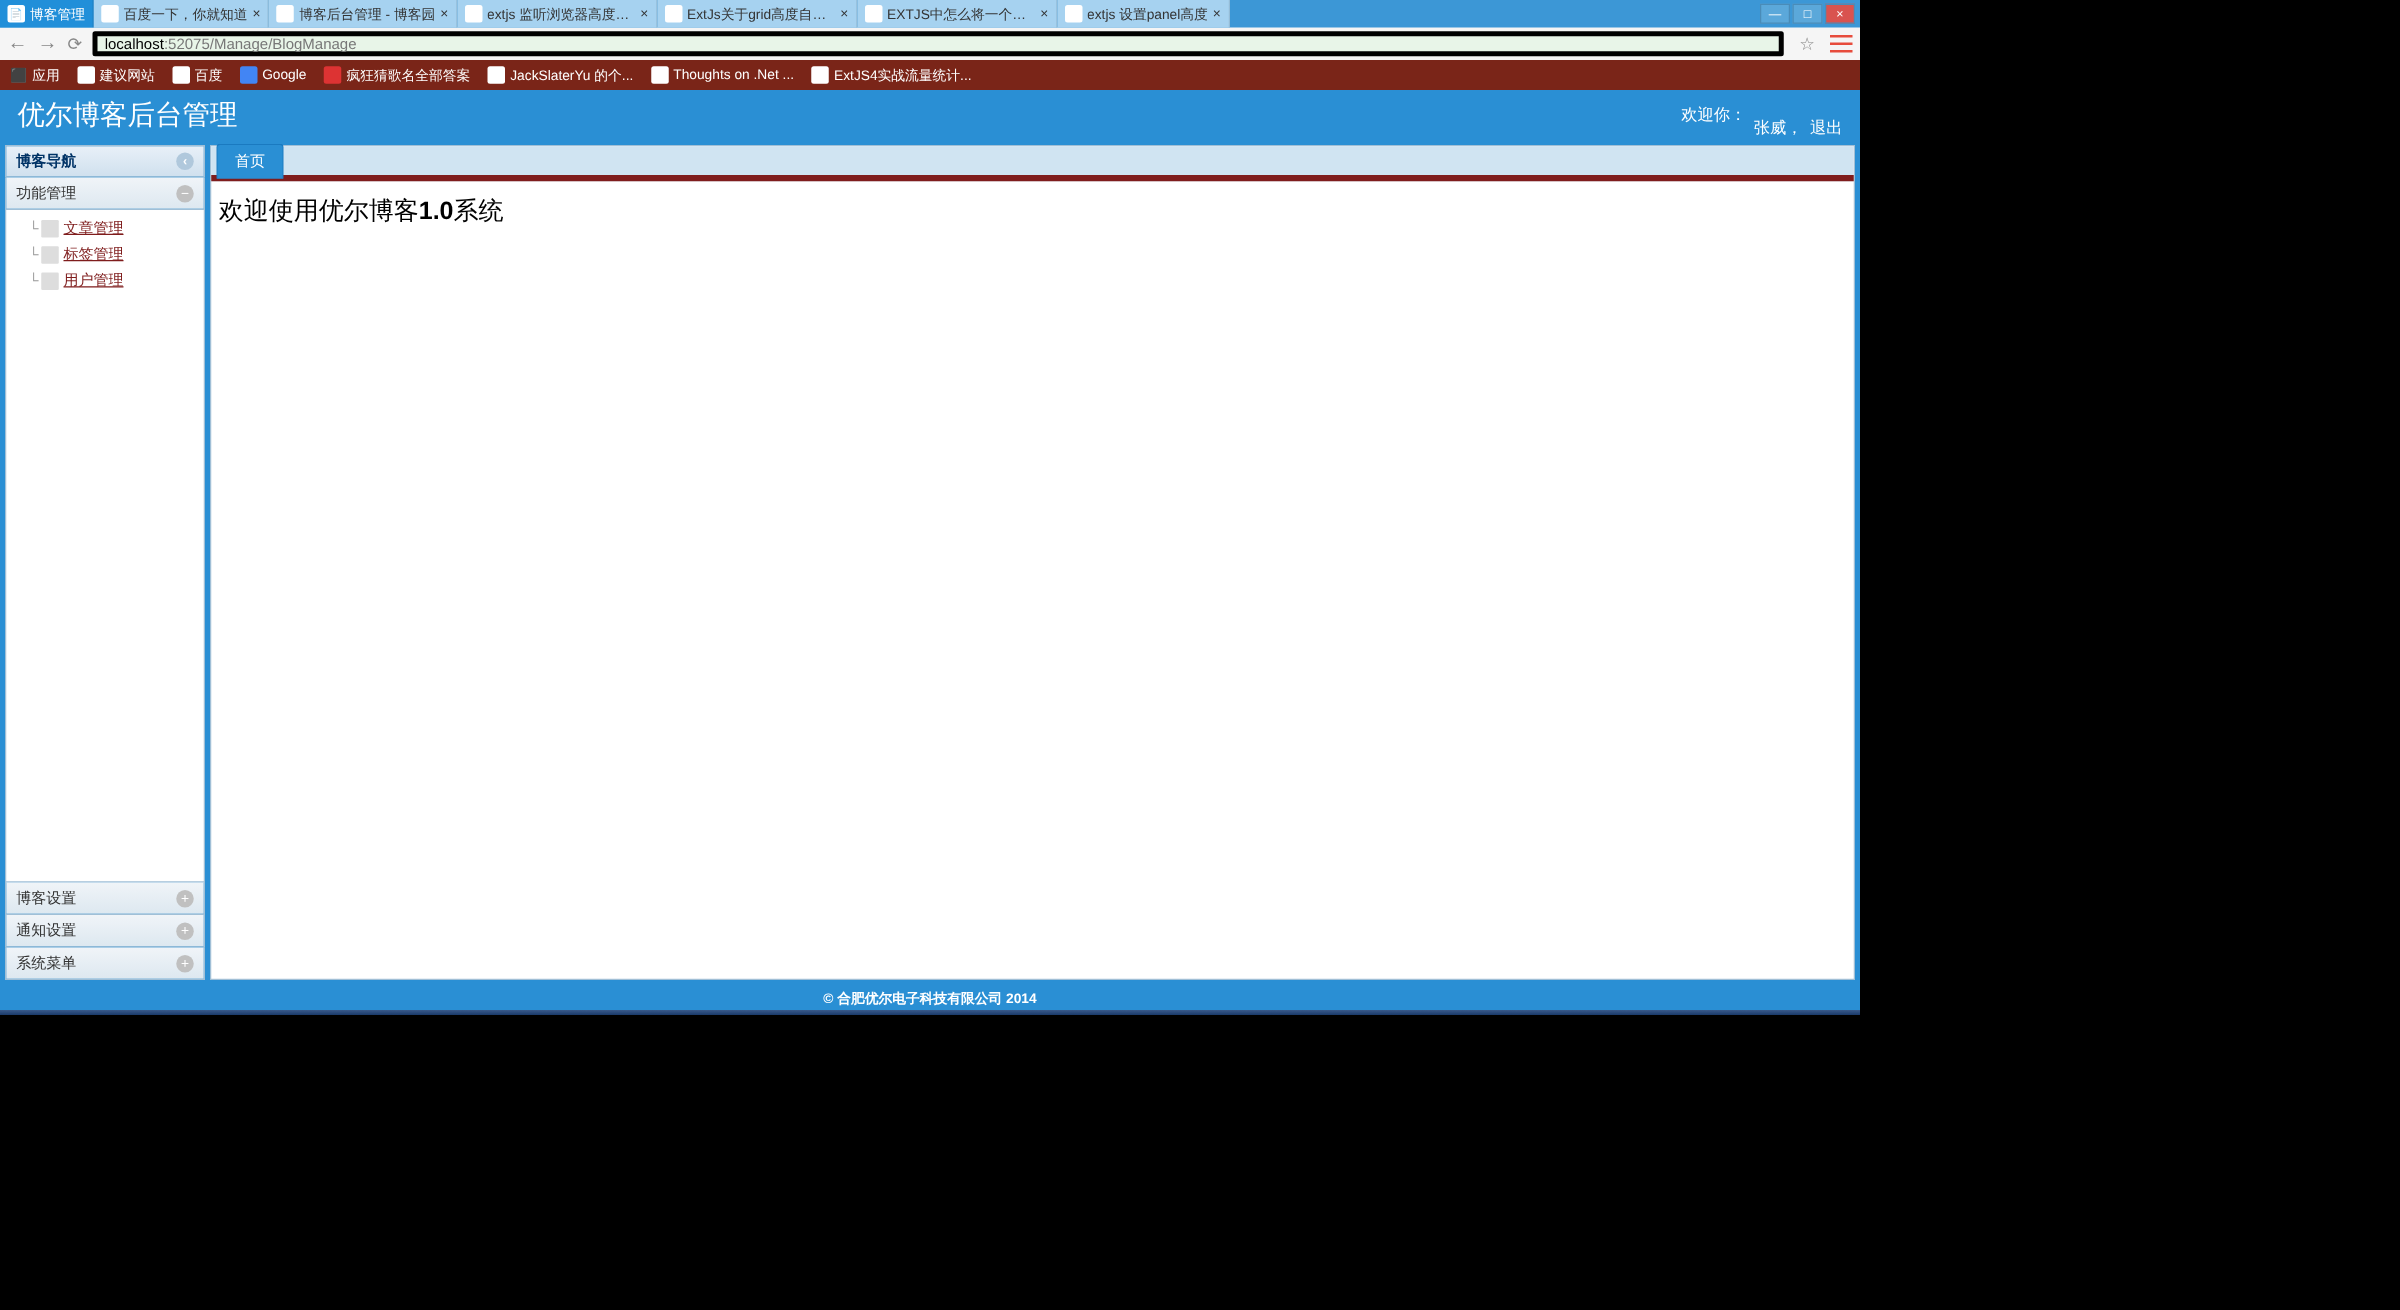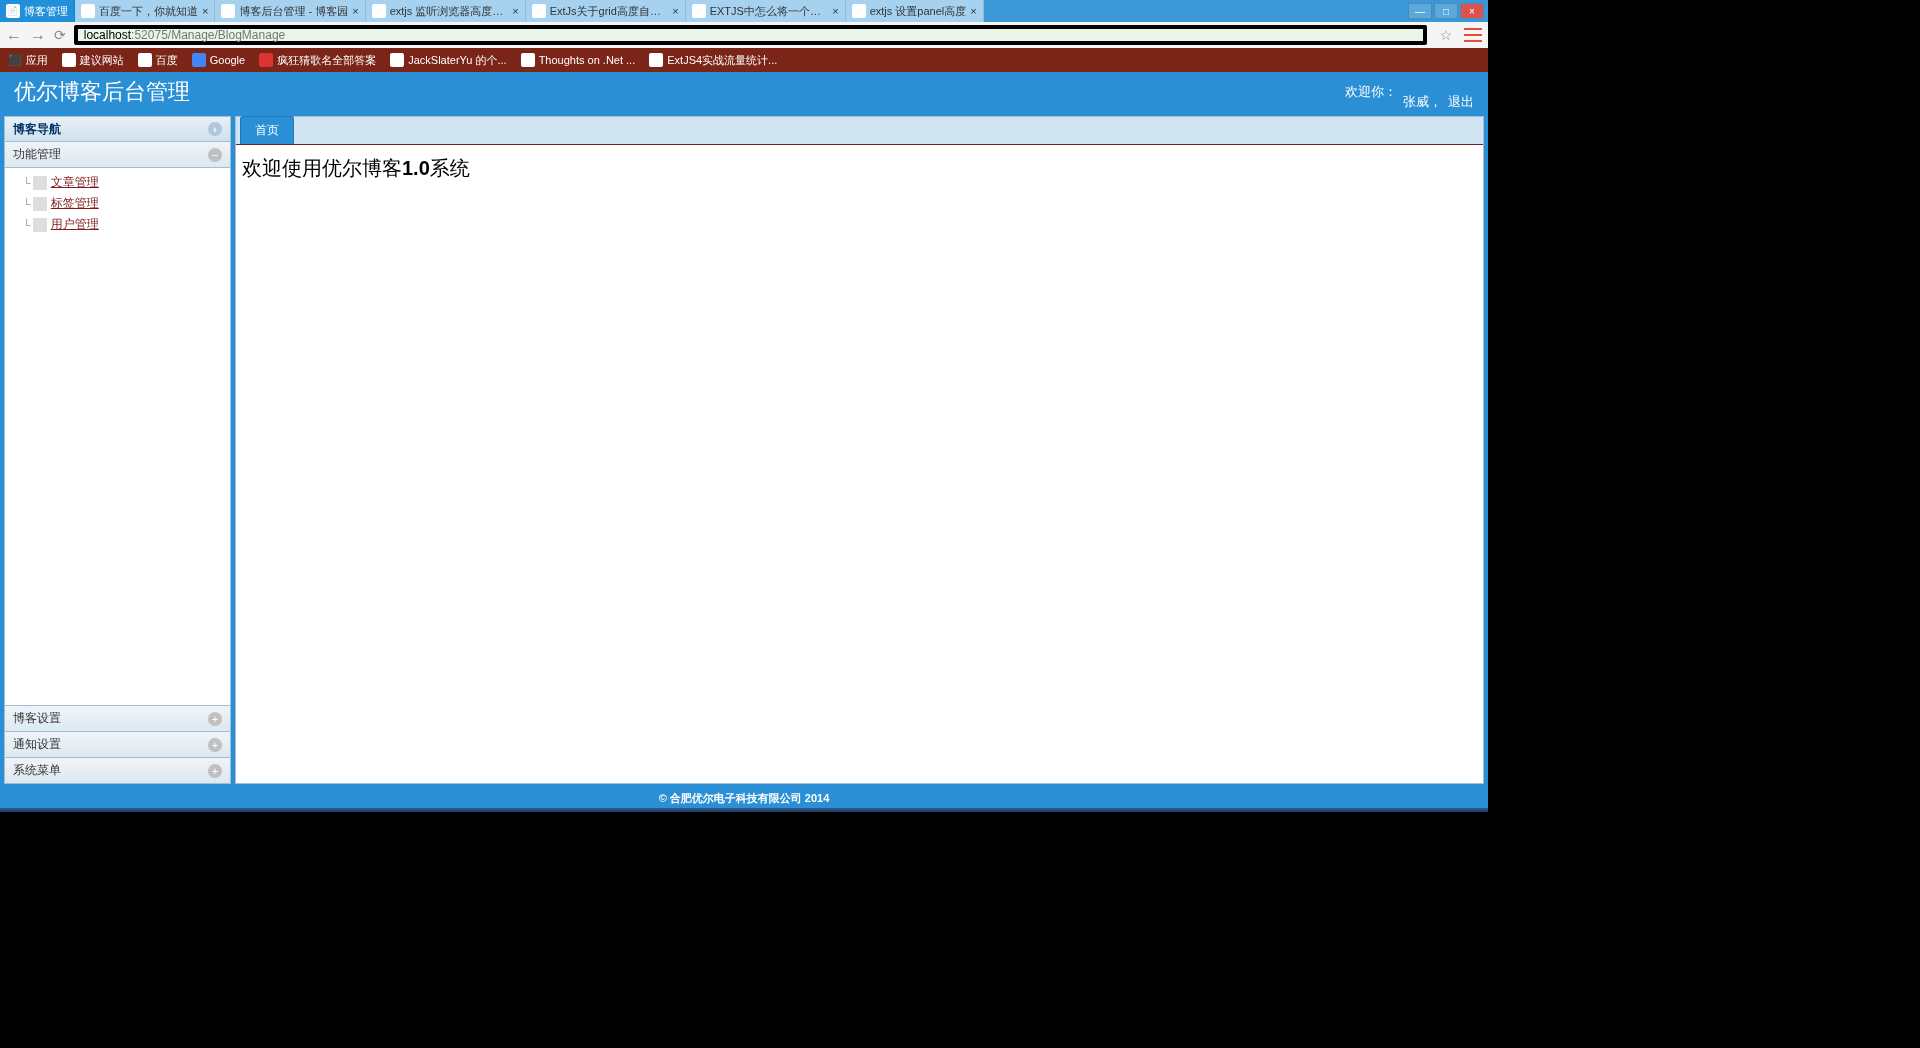--- a/index.html
+++ b/index.html
@@ -40,34 +40,34 @@
     
     .app-header { height: 40px; background: #2a8fd4; display: flex; align-items: center; padding: 0 14px; color: #fff; }
     .app-title { font-size: 22px; font-weight: normal; }
     .app-header-right { margin-left: auto; font-size: 13px; display: flex; gap: 6px; align-items: center; }
     .app-header-right .link { color: #fff; cursor: pointer; margin-top: 20px; }
     
     
     .app-body { flex: 1; display: flex; background: #2a8fd4; padding: 4px; gap: 4px; overflow: hidden; }
     
     
-    .sidebar { width: 227px; background: #2a8fd4; display: flex; flex-direction: column; }
+    .sidebar { width: 160px; background: #2a8fd4; display: flex; flex-direction: column; }
     .panel-header { height: 26px; background: linear-gradient(#e8f0f8, #d0e0ee); border: 1px solid #a0bfd6; display: flex; align-items: center; padding: 0 8px; font-size: 12px; color: #003366; font-weight: bold; }
     .panel-header .collapse-icon { margin-left: auto; width: 14px; height: 14px; border-radius: 50%; background: #b0c8dc; display: flex; align-items: center; justify-content: center; font-size: 10px; color: #fff; cursor: pointer; }
     .accordion-header { height: 26px; background: linear-gradient(#f0f4f8, #dde8f0); border: 1px solid #a0bfd6; border-top: none; display: flex; align-items: center; padding: 0 8px; font-size: 12px; color: #333; cursor: pointer; }
     .accordion-header .acc-icon { margin-left: auto; width: 14px; height: 14px; border-radius: 50%; background: #c0c0c0; display: flex; align-items: center; justify-content: center; font-size: 11px; color: #fff; }
     .tree-panel { flex: 1; background: #fff; border: 1px solid #a0bfd6; border-top: none; padding: 4px; overflow: auto; }
     .tree-node { display: flex; align-items: center; padding: 2px 0 2px 14px; font-size: 12px; }
     .tree-elbow { color: #999; margin-right: 2px; font-size: 11px; }
     .tree-icon { width: 14px; height: 14px; background: #ddd; margin-right: 4px; border-radius: 1px; }
     .tree-link { color: #7f1d1d; text-decoration: underline; cursor: pointer; }
     
     
     .main { flex: 1; background: #fff; border: 1px solid #a0bfd6; display: flex; flex-direction: column; }
-    .tabbar { height: 28px; background: #d0e4f2; border-bottom: 1px solid #7f1d1d; display: flex; align-items: flex-end; padding: 0 4px; }
+    .tabbar { height: 28px; background: #d0e4f2; border-bottom: 5px solid #7f1d1d; display: flex; align-items: center; padding: 0 4px; }
     .maintab { background: #2a8fd4; color: #fff; padding: 5px 14px; font-size: 12px; border-top-left-radius: 3px; border-top-right-radius: 3px; cursor: pointer; border: 1px solid #1a7ac0; border-bottom: none; }
     .content { flex: 1; padding: 10px 6px; font-size: 20px; color: #000000; }
     .content b { font-weight: bold; }
     
     
     .app-footer { height: 20px; background: #2a8fd4; color: #fff; font-size: 11px; display: flex; align-items: center; justify-content: center; font-weight: bold; }
     
     
     .taskbar { height: 4px; background: linear-gradient(#3a5a8a, #1a3a6a); }
   </style>

